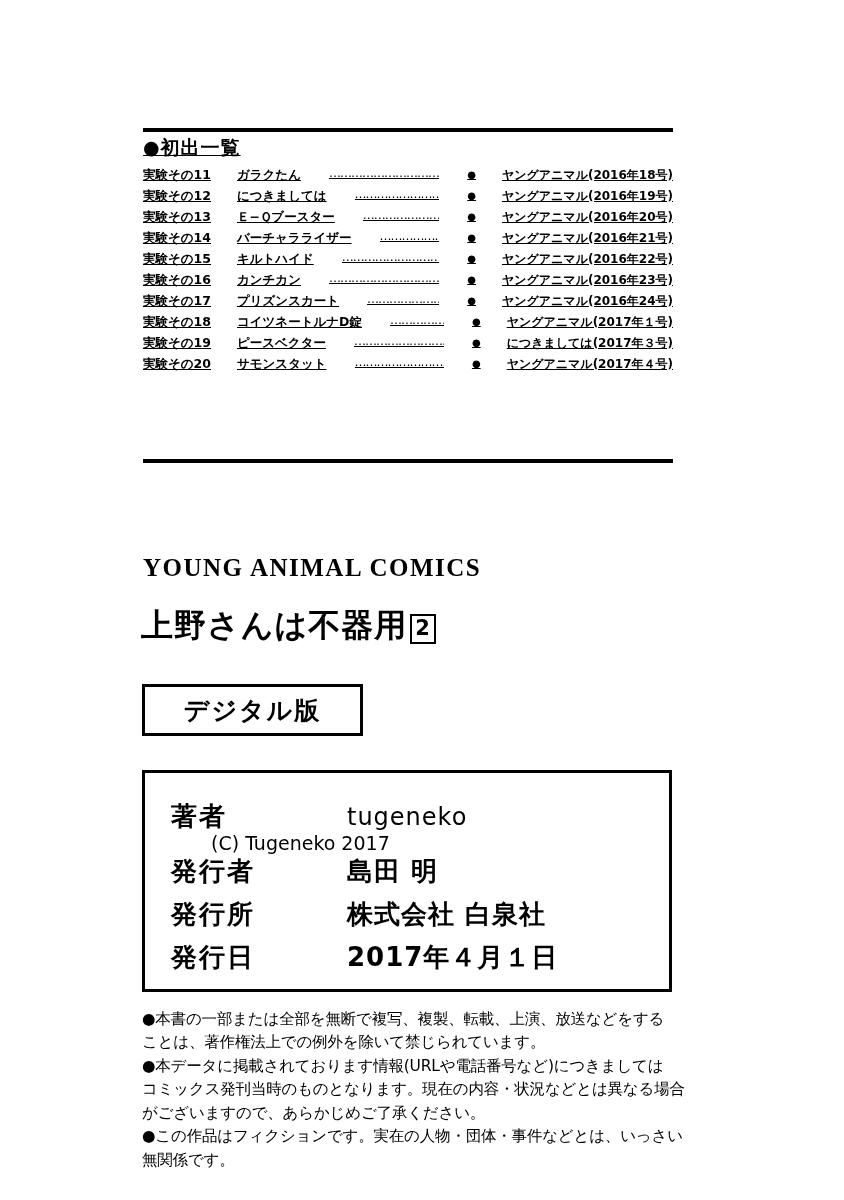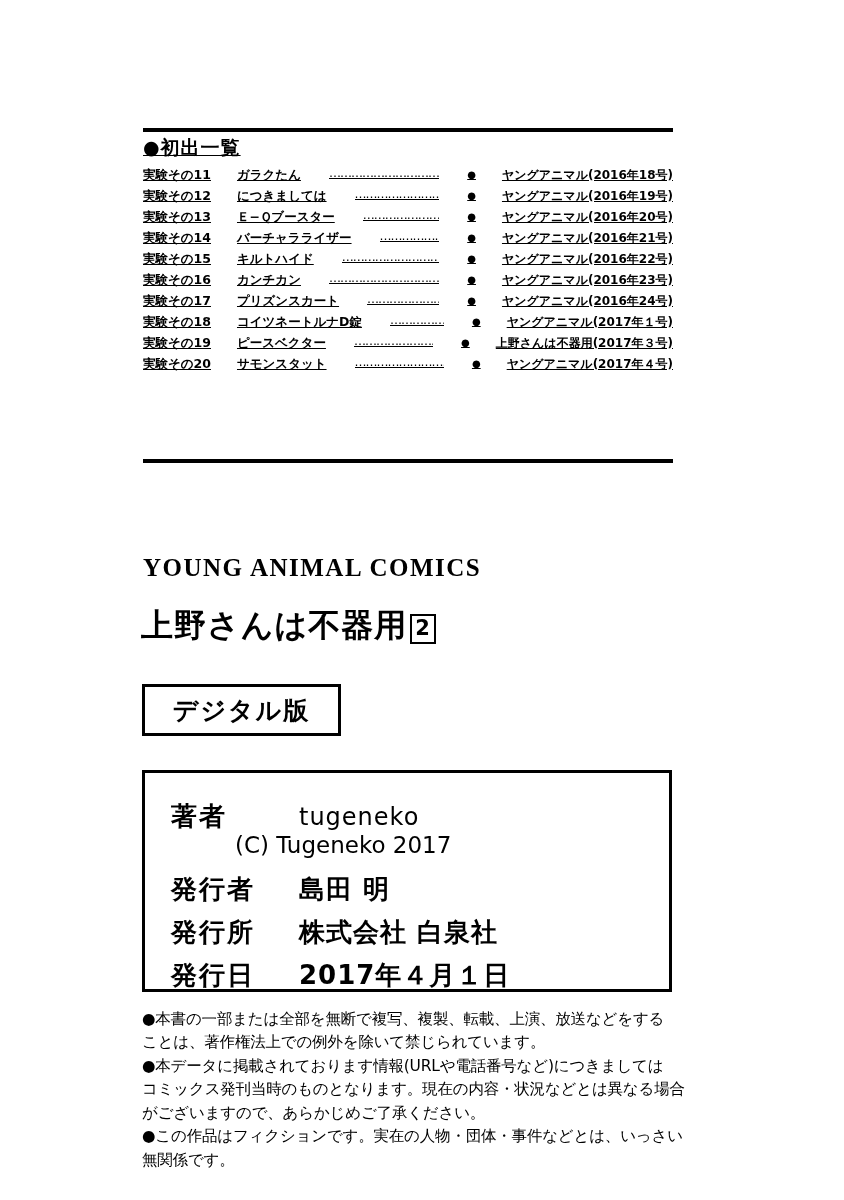--- a/index.html
+++ b/index.html
@@ -125,21 +125,21 @@
     margin-left: 3px;
     position: relative;
     top: 3px;
     font-weight: bold;
   }
 
   .digital-box {
     position: absolute;
     left: 142px;
     top: 684px;
-    width: 199px;
+    width: 221px;
     height: 52px;
     border: 3px solid #000;
     box-sizing: border-box;
     display: flex;
     align-items: center;
     justify-content: center;
   }
   .digital-box .label {
     font-size: 25px;
     font-weight: bold;
@@ -154,46 +154,47 @@
     width: 530px;
     height: 222px;
     border: 3px solid #000;
     box-sizing: border-box;
   }
   .credit-row {
     display: flex;
     align-items: baseline;
     padding-left: 26px;
     font-family: "DejaVu Sans", "Liberation Sans", sans-serif;
+    gap: 48px;
   }
   .credit-label {
     font-size: 26px;
     font-weight: bold;
     letter-spacing: 2px;
     width: 128px;
     flex: 0 0 auto;
   }
   .credit-value {
     font-size: 26px;
     font-weight: bold;
     letter-spacing: 1px;
   }
   .credit-value.latin {
     font-family: "DejaVu Sans", "Liberation Sans", sans-serif;
     font-weight: normal;
     font-size: 24px;
   }
   .credit-sub {
-    padding-left: 90px;
-    font-size: 23px;
+    padding-left: 66px;
+    font-size: 19px;
     margin-top: -2px;
     font-family: "DejaVu Sans", "Liberation Sans", sans-serif;
   }
   .row-author { margin-top: 26px; }
-  .row-publisher { margin-top: 14px; }
+  .row-publisher { }
   .row-company { margin-top: 8px; }
   .row-date { margin-top: 8px; }
 
   .notices {
     position: absolute;
     left: 142px;
     top: 1008px;
     width: 545px;
     font-size: 15.5px;
     line-height: 1.45;
@@ -276,21 +277,21 @@
         <span class="pub-dots">……………………………………………………………………………………………………</span>
         <span class="pub-bullet">●</span>
         <span class="pub-src">ヤングアニマル(2017年１号)</span>
       </div>
 
       <div class="pub-row">
         <span class="pub-no">実験その19</span>
         <span class="pub-title">ピースベクター</span>
         <span class="pub-dots">……………………………………………………………………………………………………</span>
         <span class="pub-bullet">●</span>
-        <span class="pub-src">上野さんは不器用(2017年３号)</span>
+        <span class="pub-src">につきましては(2017年３号)</span>
       </div>
 
       <div class="pub-row">
         <span class="pub-no">実験その20</span>
         <span class="pub-title">サモンスタット</span>
         <span class="pub-dots">……………………………………………………………………………………………………</span>
         <span class="pub-bullet">●</span>
         <span class="pub-src">ヤングアニマル(2017年４号)</span>
       </div>
 

